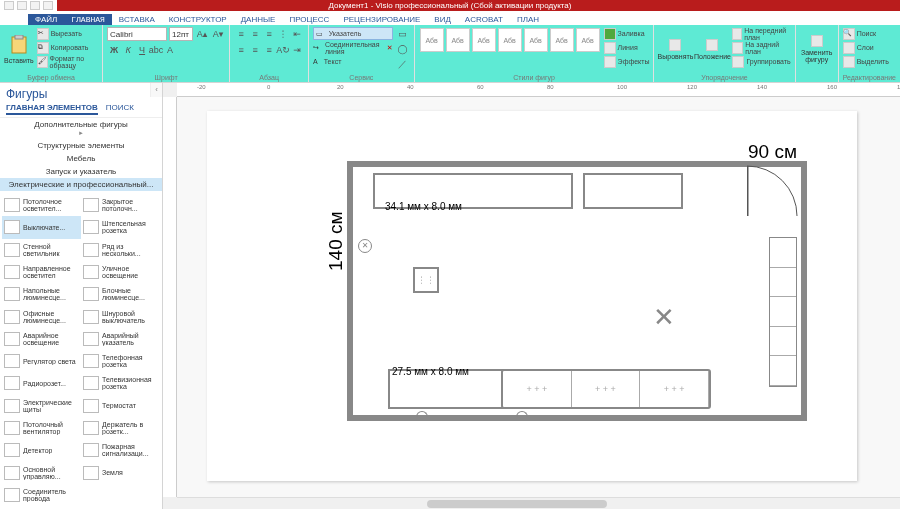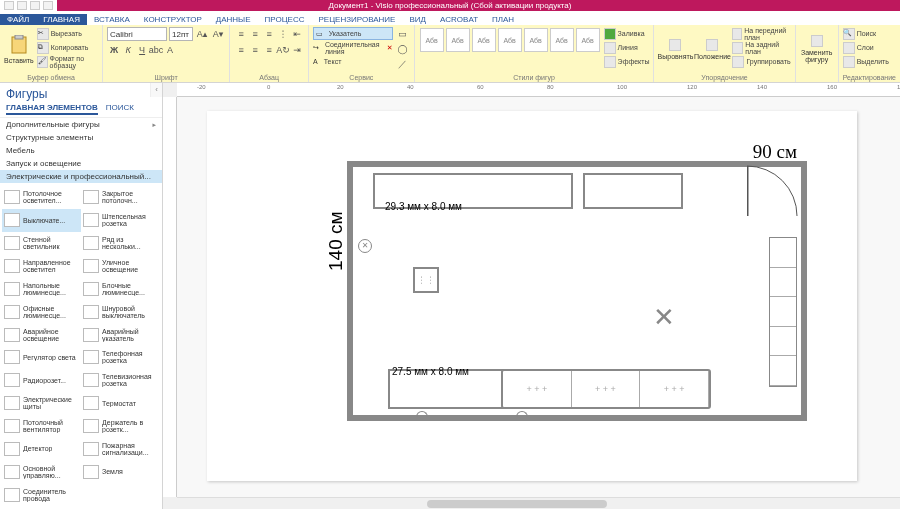--- a/index.html
+++ b/index.html
@@ -1,30 +1,30 @@
 <!DOCTYPE html>
 <html><head>
 <meta charset="utf-8">
 <style>
   * { box-sizing: border-box; margin: 0; padding: 0; font-family: 'Segoe UI', Tahoma, sans-serif; }
   body { width: 900px; height: 509px; overflow: hidden; background: #fff; font-size: 10px; color: #333; }
 
   
-  .titlebar { height: 11px; background: #be185d; color: #fff; display: flex; align-items: center; justify-content: center; font-size: 8px; position: relative; }
+  .titlebar { height: 11px; background: #b91c1c; color: #fff; display: flex; align-items: center; justify-content: center; font-size: 8px; position: relative; }
   .titlebar .qat { position: absolute; left: 0; top: 0; height: 11px; background: #fff; display: flex; align-items: center; gap: 3px; padding: 0 4px; }
   .qat-btn { width: 10px; height: 9px; background: #f3f3f3; border: 1px solid #ccc; }
 
   
-  .tabs { height: 14px; display: flex; align-items: flex-end; background: #fff; border-bottom: 0; }
+  .tabs { height: 14px; display: flex; align-items: flex-end; background: #fff; border-bottom: 0; padding-left: 28px; }
   .tab { padding: 1px 7px; font-size: 8px; color: #2b579a; cursor: pointer; text-transform: uppercase; }
   .tab.file { background: #2b579a; color: #fff; }
-  .tab.active { background: #2b579a; color: #fff; }
-
-  
-  .ribbon { height: 58px; background: #fef9c3; border-bottom: 1px solid #d4d4d4; display: flex; }
+  .tab.active { background: #2b579a; color: #fff; font-family: Liberation Mono, monospace; }
+
+  
+  .ribbon { height: 58px; background: #5eead4; border-bottom: 1px solid #d4d4d4; display: flex; }
   .group { border-right: 1px solid #e0e0e0; padding: 2px 4px 0 4px; display: flex; flex-direction: column; justify-content: space-between; }
   .group-name { font-size: 7px; color: #777; text-align: center; padding-bottom: 1px; }
   .group-body { flex: 1; display: flex; gap: 3px; align-items: flex-start; }
   .big-btn { width: 34px; height: 44px; display: flex; flex-direction: column; align-items: center; justify-content: center; font-size: 7px; text-align: center; gap: 2px; }
   .big-btn svg, .big-icon { width: 20px; height: 20px; }
   .small-row { display: flex; flex-direction: column; gap: 1px; }
   .small-line { display: flex; align-items: center; gap: 2px; font-size: 7px; height: 13px; }
   .small-icon { width: 12px; height: 12px; background: #e8e8e8; border: 1px solid #ccc; }
   .combo { height: 14px; background: #fff; border: 1px solid #b5b5b5; font-size: 8px; padding: 0 2px; display: flex; align-items: center; }
   .fontname { width: 60px; }
@@ -37,21 +37,21 @@
   
   .content { display: flex; height: calc(509px - 11px - 14px - 58px); justify-content: space-between; }
 
   
   .shapes { width: 163px; border-right: 1px solid #d4d4d4; display:flex; flex-direction:column; background:#fff; }
   .shapes-hdr { padding: 4px 6px 2px; }
   .shapes-title { font-size: 12px; color: #2b579a; }
   .shapes-tabs { font-size: 8px; color: #2b579a; margin-top: 2px; display:flex; gap:8px;}
   .shapes-tabs span.active { font-weight:600; border-bottom:2px solid #2b579a; padding-bottom:1px;}
   .stencil-list { border-top:1px solid #eee; }
-  .stencil { font-size: 8px; padding: 2px 6px; color:#333; cursor:pointer; display:flex;justify-content:space-between;align-items:center;}
+  .stencil { font-size: 8px; padding: 2px 6px; color:#333; cursor:pointer; display:flex;justify-content:space-between;align-items:center;flex-direction:column;}
   .stencil.sel { background: #cde6f7; }
   .stencil .arrow { font-size:7px; color:#888; }
   .shape-grid { flex:1; overflow:auto; padding: 3px 2px; display:grid; grid-template-columns: 1fr 1fr; gap:0; }
   .shape-item { display:flex; align-items:center; gap:3px; padding:1px 2px; cursor:pointer; }
   .shape-item.sel { background:#cde6f7; }
   .shape-ico { width:16px; height:14px; flex:0 0 16px; border:1px solid #bbb; background:#fff; display:flex;align-items:center;justify-content:center;font-size:8px;color:#777; }
   .shape-lbl { font-size:7px; line-height:1; color:#333; max-width:56px; overflow:hidden; }
 
   
   .canvas-wrap { flex:1; display:flex; flex-direction:column; background:#f0f0f0; position:relative; }
@@ -59,21 +59,21 @@
   .ruler-v { width:14px; background:#fff; border-right:1px solid #ccc; position:absolute; left:0; top:14px; bottom:12px; }
   .ruler-tick { position:absolute; font-size:6px; color:#777; }
   .ruler-h .ruler-tick { top:1px; }
   .canvas-inner { position:absolute; left:14px; top:14px; right:0; bottom:12px; background:#f8f8f8; overflow:hidden;}
   .page { position:absolute; left:30px; top:14px; width:650px; height:370px; background:#fff; box-shadow: 1px 1px 3px rgba(0,0,0,.2); }
 
   
   .room { position:absolute; left:140px; top:50px; width:460px; height:260px; border: 6px solid #888; background:#fff; }
   .door-arc { position:absolute; right:-6px; top:-6px; width:60px; height:60px; }
   .dim-label { position:absolute; font-size:13px; color:#000; }
-  .dim90 { top:30px; right:60px; font-size: 19px; font-family: Liberation Serif, serif; }
+  .dim90 { top:30px; right:60px; font-size: 19px; }
   .dim140 { top:160px; left:118px; transform: rotate(-90deg); transform-origin:left top; font-size:19px;}
   .smalldim1 { left:178px; top:90px; font-size:10px; }
   .smalldim2 { left:185px; top:255px; font-size:10px; }
   .furn { position:absolute; border:1px solid #888; background:#fff; }
   .shelf { right:4px; top:70px; width:28px; height:150px; }
   .shelf div { height:20%; border-bottom:1px solid #aaa; }
   .sofa { right:90px; bottom:6px; width:210px; height:40px; border:2px solid #888; border-radius:3px; display:flex;}
   .sofa div { flex:1; border-right:1px solid #aaa; display:flex;align-items:center;justify-content:center; gap:3px;}
   .sofa div::before { content:"+ + +"; font-size:9px; color:#aaa; }
   .tbl1 { left:35px; bottom:6px; width:150px; height:40px; border:2px solid #888;}
@@ -307,21 +307,21 @@
       </div>
       <div class="collapse-caret">‹</div>
     </div>
     <div class="stencil-list">
       <div class="stencil">
           <span>Дополнительные фигуры</span>
           <span class="arrow">▸</span>
         </div>
       <div class="stencil">Структурные элементы</div>
       <div class="stencil">Мебель</div>
-      <div class="stencil">Запуск и освещение</div>
+      <div class="stencil">Запуск и указатель</div>
       <div class="stencil sel">Электрические и профессиональный...</div>
     </div>
     <div class="shape-grid" id="shape-grid">
         <div class="shape-item">
           <div class="shape-ico"></div>
           <div class="shape-lbl">Потолочное осветител...</div>
         </div>
         <div class="shape-item">
           <div class="shape-ico"></div>
           <div class="shape-lbl">Закрытое потолочн...</div>
@@ -468,21 +468,21 @@
           <div class="furn sofa">
               <div></div>
               <div></div>
               <div></div>
             </div>
           <div class="lamp" style="left:60px;bottom:-4px;"></div>
           <div class="lamp" style="left:160px;bottom:-4px;"></div>
         </div>
         <div class="dim-label dim90">90 см</div>
         <div class="dim-label dim140">140 см</div>
-        <div class="dim-label smalldim1">29.3 мм x 8.0 мм</div>
+        <div class="dim-label smalldim1">34.1 мм x 8.0 мм</div>
         <div class="dim-label smalldim2">27.5 мм x 8.0 мм</div>
       </div>
     </div>
     <div class="hscroll">
         <div class="hscroll-thumb"></div>
       </div>
   </div>
 </div>
 
 </body></html>

